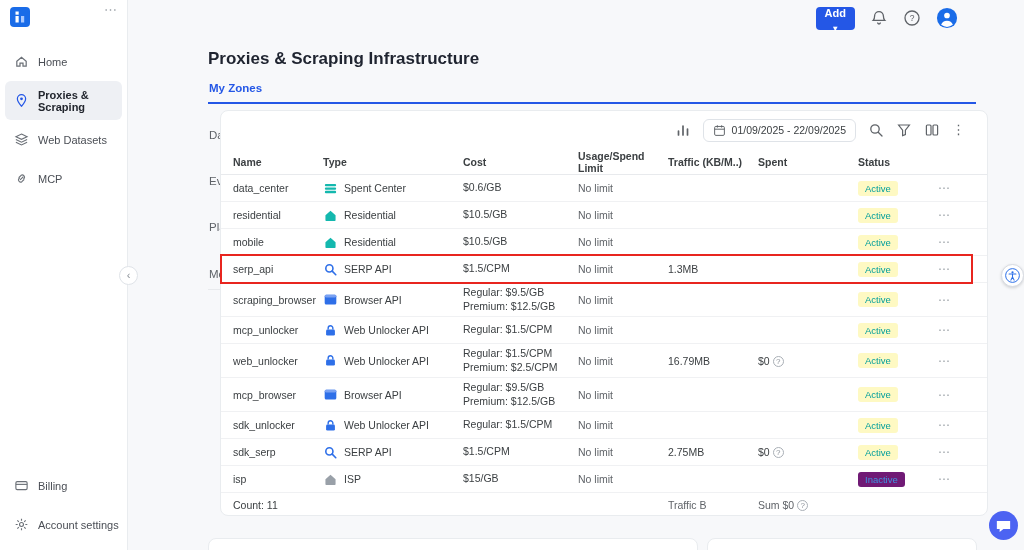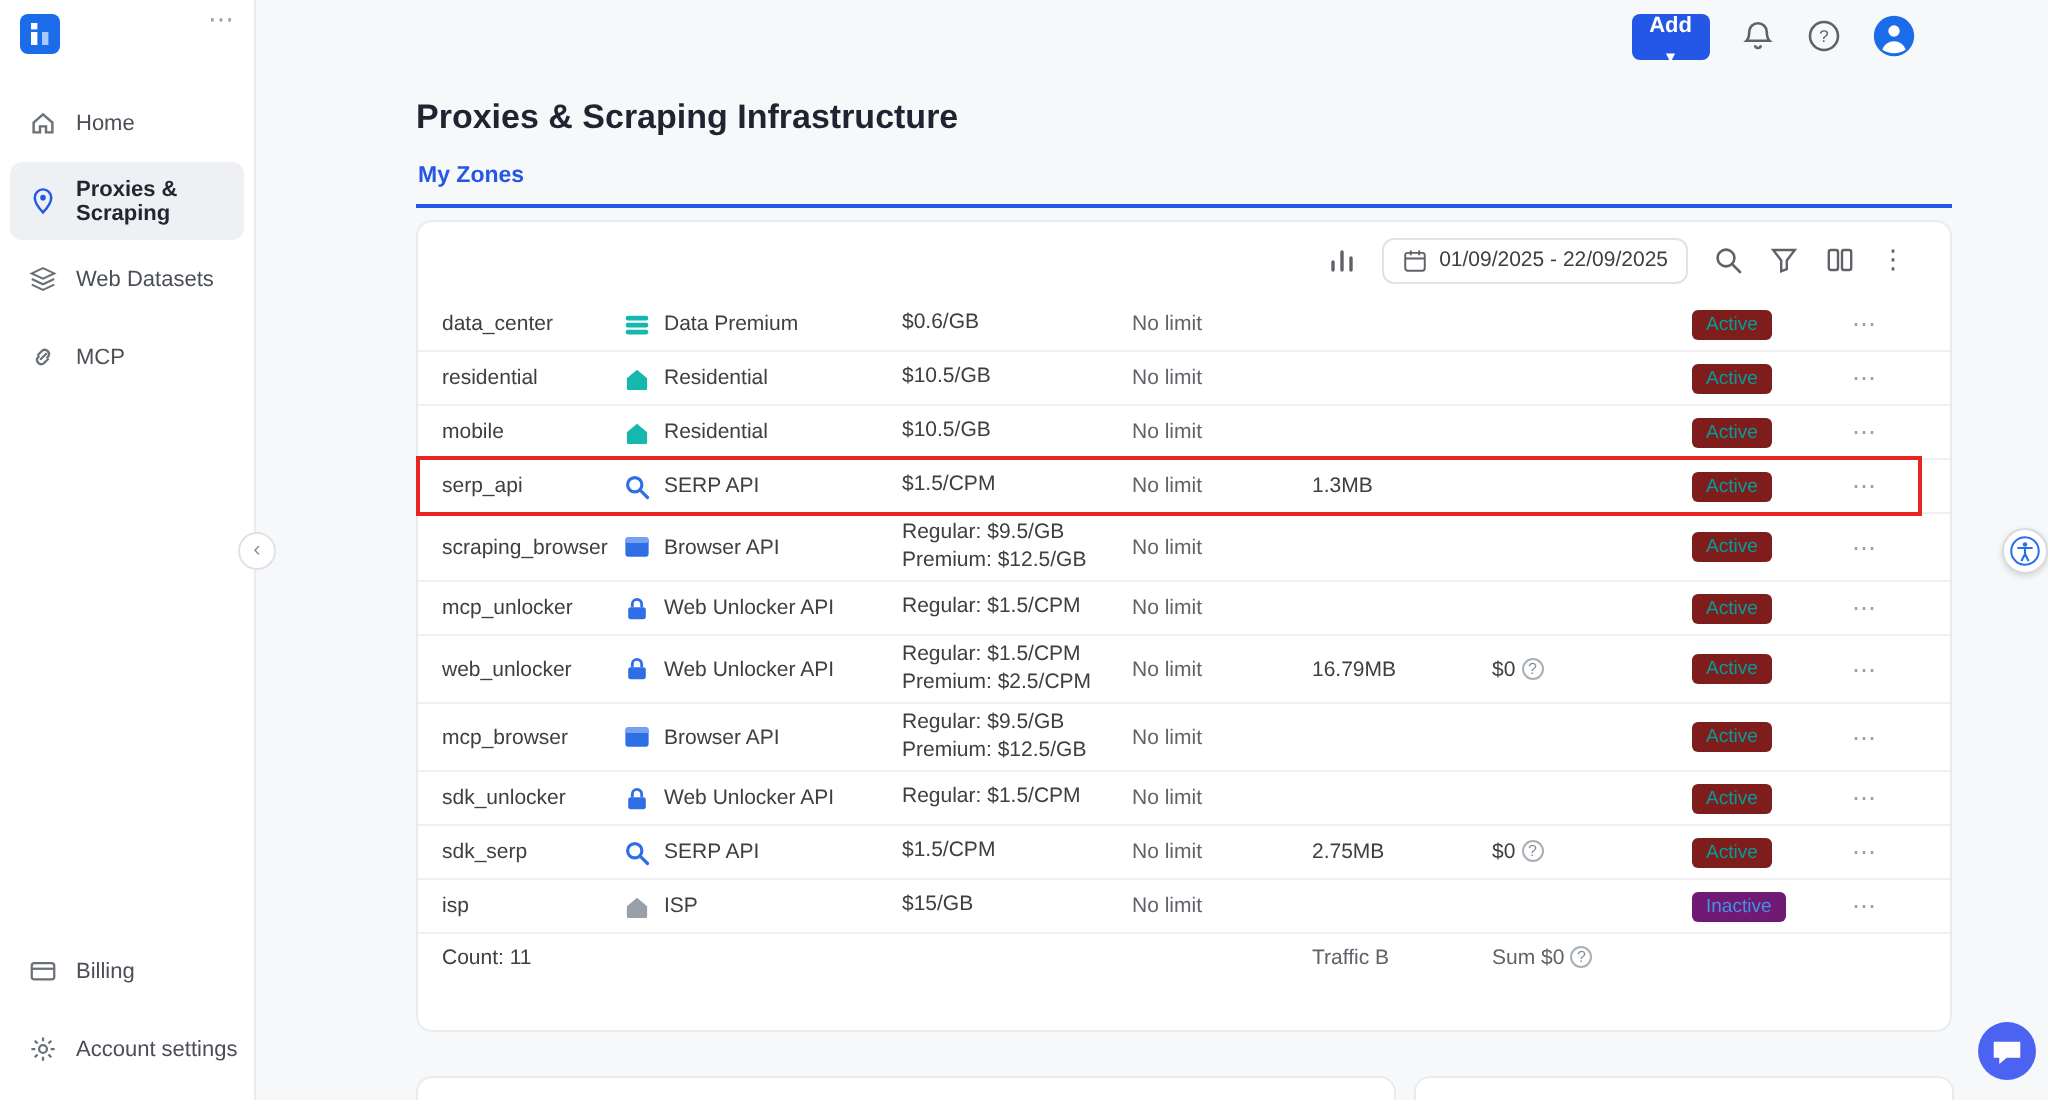--- a/index.html
+++ b/index.html
@@ -31,40 +31,40 @@
   .add-btn{height:23px;background:var(--accent);color:#fff;border:none;border-radius:4px;font-weight:bold;font-size:11px;padding:0 9px;display:flex;align-items:center;gap:5px;cursor:pointer;font-family:inherit;flex-direction:column;}
   .add-btn .caret{font-size:8px;}
   .tb-icon{width:18px;height:18px;color:#5f6368;cursor:pointer;}
   .avatar{width:22px;height:22px;cursor:pointer;}
   
   .page-title{position:absolute;left:208px;top:49px;font-size:17px;font-weight:bold;color:#1f2430;}
   .tabs{position:absolute;left:208px;top:78px;width:768px;display:flex;gap:22px;border-bottom:1px solid #e8eaed;flex-direction:column;}
   .tab{padding:4px 1px 8px;color:#5f6368;font-size:11.5px;cursor:pointer;}
   .tab.active{color:var(--accent);font-weight:bold;border-bottom:2px solid var(--accent);margin-bottom:-1px;}
   
-  .card{position:absolute;left:208px;top:110px;width:768px;height:406px;background:#fff;border:1px solid var(--border);border-radius:8px;}
+  .card{position:absolute;left:220px;top:110px;width:768px;height:406px;background:#fff;border:1px solid var(--border);border-radius:8px;}
   .toolbar{height:38px;display:flex;align-items:center;justify-content:flex-end;gap:12px;padding:0 22px 0 12px;}
   .tl-icon{width:16px;height:16px;color:#5f6368;cursor:pointer;}
   .date-pill{display:flex;align-items:center;gap:6px;border:1px solid #dfe3e8;border-radius:6px;padding:4px 9px;color:#3c4043;font-size:10.5px;cursor:pointer;}
   .date-pill .tl-icon{width:13px;height:13px;}
   .kebab{color:#5f6368;font-size:13px;cursor:pointer;line-height:14px;}
   
   .tgrid{display:grid;grid-template-columns:90px 140px 115px 90px 90px 100px 80px 39px;align-items:center;padding:0 12px;}
   .thead{height:26px;border-bottom:1px solid #e8eaed;}
   .thead .hcell{font-weight:bold;font-size:10.5px;color:#3c4043;}
   .trow{height:27px;border-bottom:1px solid var(--row-border);position:relative;cursor:pointer;}
   .trow.tall{height:34px;}
   .cell{font-size:10.5px;color:#3c4043;overflow:hidden;white-space:nowrap;}
   .cell.type{display:flex;align-items:center;gap:6px;}
   .cell.type .ticon{width:15px;height:15px;flex:0 0 15px;}
   .cell.cost div{line-height:1.3;}
   .cell.secondary{color:#5f6368;}
   .traffic-val{border-bottom:1px dashed #a0a6ad;padding-bottom:1px;cursor:pointer;}
   .pill{display:inline-block;padding:2px 7px;border-radius:3px;font-size:9.5px;}
-  .pill.active{color:#019e9b;background:#7f1d1d;}
+  .pill.active{color:#019e9b;background:#fef9c3;}
   .pill.inactive{color:#3f93e0;background:#701a75;}
   .row-actions{color:#9aa0a6;font-size:12px;text-align:left;cursor:pointer;}
   .qmark{display:inline-block;width:11px;height:11px;border:1px solid #a9afb6;border-radius:50%;color:#8a9097;font-size:8px;line-height:10px;text-align:center;margin-left:3px;vertical-align:1px;}
   .qmark::after{content:"?";}
   .hl{position:absolute;left:-1px;right:14px;top:-2px;bottom:-2px;border:2px solid var(--red);pointer-events:none;z-index:5;}
   .tfoot{height:24px;color:#5f6368;font-size:10.5px;border-top:0;}
   .tfoot .cell{color:#5f6368;}
   .tfoot .cell.count{color:#3c4043;}
   
   .lower-card{position:absolute;top:538px;height:30px;background:#fff;border:1px solid var(--border);border-radius:8px;}
@@ -212,35 +212,45 @@
       </span>
     <span class="tl-icon">
         <svg viewBox="0 0 16 16">
           <rect x="2.4" y="3" width="4.6" height="10" rx="1" fill="none" stroke="currentColor" stroke-width="1.2"></rect>
           <rect x="9" y="3" width="4.6" height="10" rx="1" fill="none" stroke="currentColor" stroke-width="1.2"></rect>
         </svg>
       </span>
     <span class="kebab">⋮</span>
   </div>
 
+  <div class="tgrid thead">
+    <div class="hcell">Name</div>
+    <div class="hcell">Type</div>
+    <div class="hcell">Cost</div>
+    <div class="hcell">Usage/Spend Limit</div>
+    <div class="hcell">Traffic (KB/M..)</div>
+    <div class="hcell">Spent</div>
+    <div class="hcell">Status</div>
+    <div class="hcell"></div>
+  </div>
 
   <div id="tbody">
       <div class="tgrid trow">
         <div class="cell">data_center</div>
         <div class="cell type">
           <span class="ticon">
             <svg viewBox="0 0 16 16">
               <g fill="#14b8ae">
                 <rect x="2" y="3.1" width="12" height="2.5" rx="1.1"></rect>
                 <rect x="2" y="6.8" width="12" height="2.5" rx="1.1"></rect>
                 <rect x="2" y="10.5" width="12" height="2.5" rx="1.1"></rect>
               </g>
             </svg>
           </span>
-          <span>Data Premium</span>
+          <span>Spent Center</span>
         </div>
         <div class="cell cost">
           <div>$0.6/GB</div>
         </div>
         <div class="cell secondary">No limit</div>
         <div class="cell"></div>
         <div class="cell"></div>
         <div class="cell"><span class="pill active">Active</span></div>
         <div class="cell row-actions">⋯</div>
       </div>

